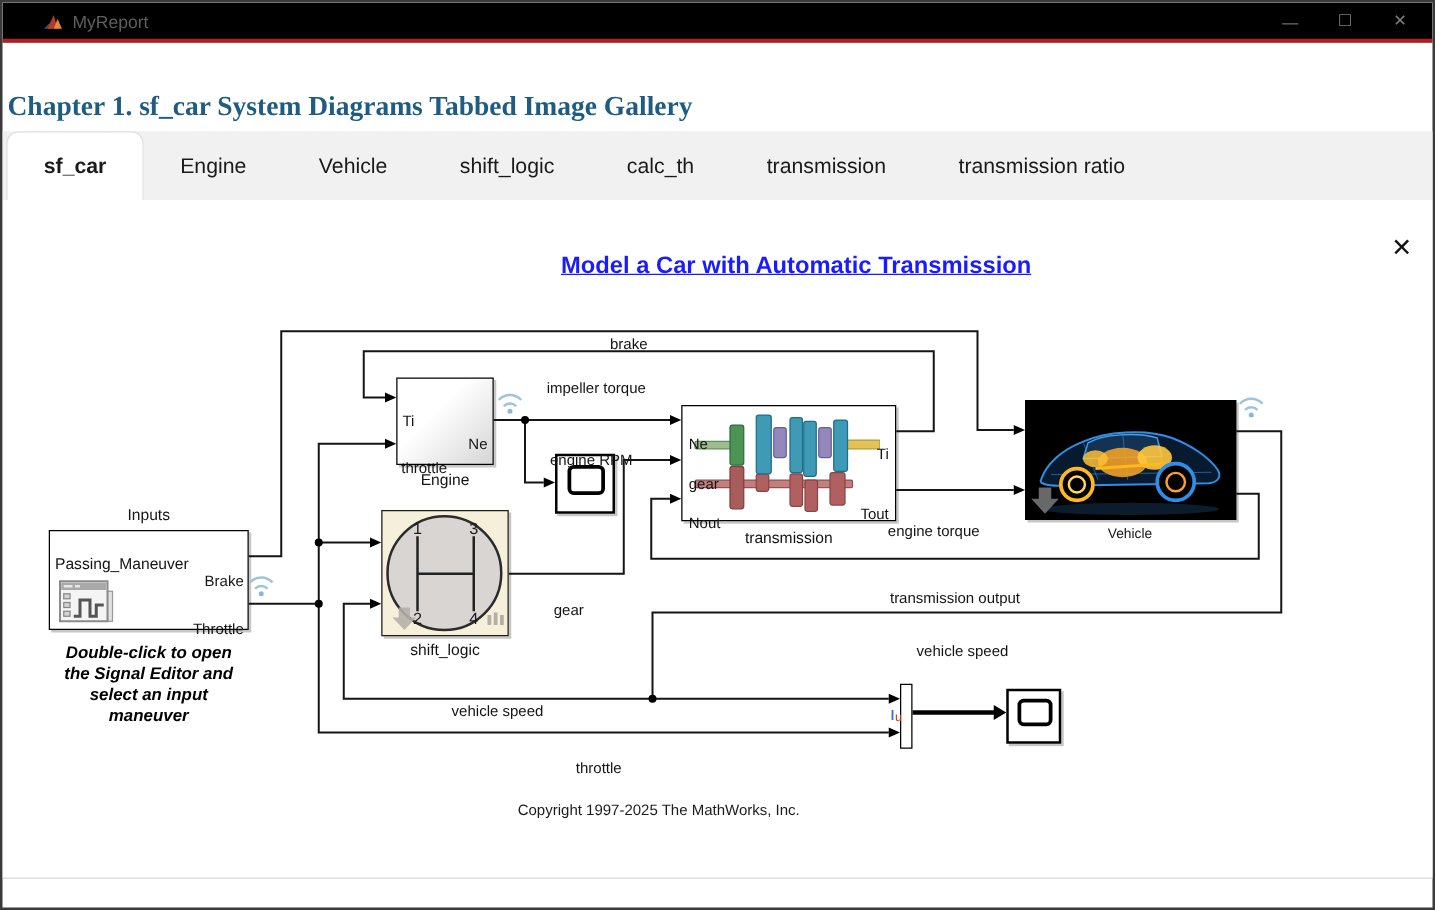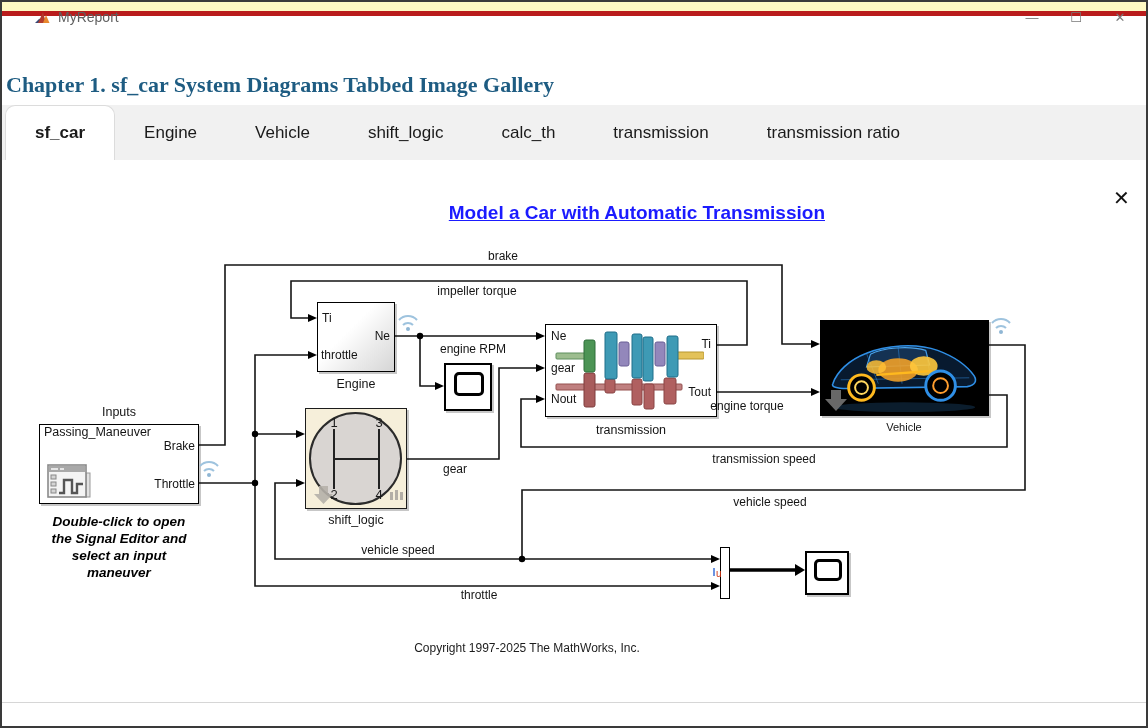--- a/index.html
+++ b/index.html
@@ -4,21 +4,21 @@
 <style>
   html,body{margin:0;padding:0;background:#888;}
   *{box-sizing:border-box;}
   .window{
     position:relative;width:1148px;height:728px;background:#fff;
     border:2px solid #3a3a3a;overflow:hidden;
     font-family:"Liberation Sans","DejaVu Sans",sans-serif;
   }
   .abs{position:absolute;}
   
-  .titlebar{position:absolute;left:0;top:0;right:0;height:14px;background:#fef9c3;border-bottom:5px solid #b91c1c;}
+  .titlebar{position:absolute;left:0;top:0;right:0;height:32px;background:#000000;border-bottom:3px solid #b91c1c;}
   .apptitle{position:absolute;left:56px;top:7px;font-size:14px;color:#5f5f5f;}
   .winctrls{position:absolute;right:4px;top:0;height:30px;display:flex;}
   .winctrl{width:44px;height:30px;display:flex;align-items:center;justify-content:center;color:#7a7a7a;font-size:13px;cursor:default;}
   
   .chapter{position:absolute;left:4px;top:70px;font-family:"Liberation Serif","DejaVu Serif",serif;font-weight:bold;font-size:22px;color:#1e5c82;white-space:nowrap;}
   
   .tabbar{position:absolute;left:0;top:103px;width:1148px;height:55px;background:#f1f1f1;display:flex;align-items:stretch;padding-left:3px;}
   .tab{display:flex;align-items:center;padding:0 29px;font-size:17px;color:#1a1a1a;cursor:default;white-space:nowrap;}
   .tab.active{background:#fff;border:1px solid #dcdcdc;border-bottom:none;border-radius:10px 10px 0 0;font-weight:bold;}
   
@@ -27,21 +27,21 @@
   .gclose{position:absolute;left:1111px;top:184px;font-size:20px;font-weight:bold;color:#111;cursor:default;}
   .dg-title{position:absolute;left:223px;top:200px;width:600px;text-align:right;}
   .dg-title a{font-size:19px;font-weight:bold;color:#1b1bff;text-decoration:underline;white-space:nowrap;}
   .copyright{position:absolute;left:325px;top:639px;width:400px;text-align:center;font-size:12px;color:#1c1c1c;}
   
   .blk{position:absolute;background:#fff;border:1.6px solid #000;box-shadow:2px 2px 0 rgba(0,0,0,.22);}
   .blk-engine{background:linear-gradient(135deg,#ffffff 40%,#d2d2d2 105%);}
   .blk-shift{background:#f6efda;border-color:#1c1c1c;}
   .shift-circle{position:absolute;left:307px;top:410px;width:93px;height:93px;border-radius:50%;background:#d9d5d2;border:2px solid #2b2b2b;}
   .gearnum{position:absolute;width:16px;text-align:center;font-size:13px;color:#1c1c1c;}
-  .lbl{position:absolute;font-size:12px;color:#141414;white-space:nowrap;}
+  .lbl{position:absolute;font-size:12px;color:#141414;white-space:nowrap;margin-top:19px;}
   .lbl.r{text-align:right;}
   .lbl.c{text-align:center;}
   .blkname{position:absolute;font-size:12.5px;color:#141414;text-align:center;white-space:nowrap;}
   .caption{position:absolute;left:32px;top:511px;width:170px;text-align:center;font-size:13.5px;font-weight:bold;font-style:italic;color:#000;line-height:17px;}
   .scope{position:absolute;background:#fff;border:2px solid #000;box-shadow:2px 2px 0 rgba(0,0,0,.22);}
   .scope-screen{position:absolute;background:#fff;border:3px solid #000;border-radius:5px;}
   .mux{position:absolute;left:718px;top:545px;width:10px;height:52px;background:#fff;border:1.6px solid #000;}
   .overlay{position:absolute;left:0;top:0;width:1148px;height:728px;pointer-events:none;}
 </style>
 </head>
@@ -171,21 +171,21 @@
   <div class="scope" style="left:803px;top:549px;width:44px;height:44px;">
     <div class="scope-screen" style="left:7px;top:6px;width:28px;height:22px;"></div>
   </div>
   <div class="mux"></div>
 
   <div class="lbl c" style="left:451px;top:247px;width:100px;">brake</div>
   <div class="lbl c" style="left:405px;top:282px;width:140px;">impeller torque</div>
   <div class="lbl c" style="left:411px;top:340px;width:120px;">engine RPM</div>
   <div class="lbl c" style="left:413px;top:460px;width:80px;">gear</div>
   <div class="lbl c" style="left:685px;top:397px;width:120px;">engine torque</div>
-  <div class="lbl c" style="left:692px;top:450px;width:140px;">transmission speed</div>
+  <div class="lbl c" style="left:692px;top:450px;width:140px;">transmission output</div>
   <div class="lbl c" style="left:708px;top:493px;width:120px;">vehicle speed</div>
   <div class="lbl c" style="left:336px;top:541px;width:120px;">vehicle speed</div>
   <div class="lbl c" style="left:417px;top:586px;width:120px;">throttle</div>
 
   <div class="copyright">Copyright 1997-2025 The MathWorks, Inc.</div>
   <div class="panel-edge"></div>
 
   <svg class="overlay" viewBox="0 0 1148 728">
     <g fill="none" stroke="#151515" stroke-width="1.6">
 

